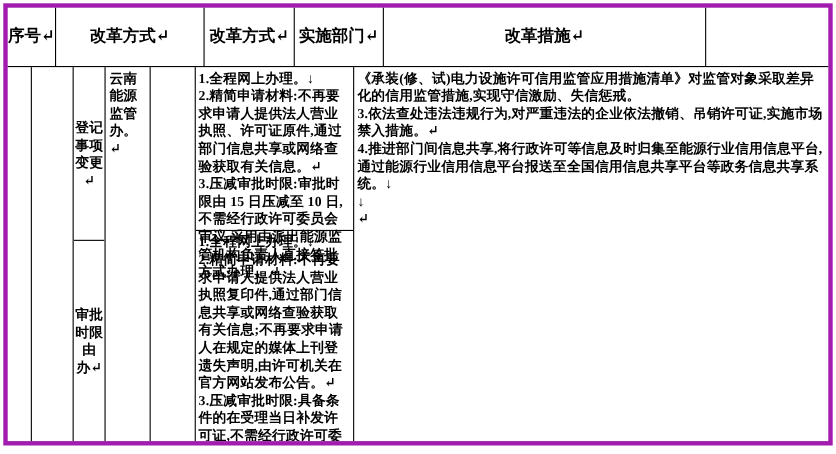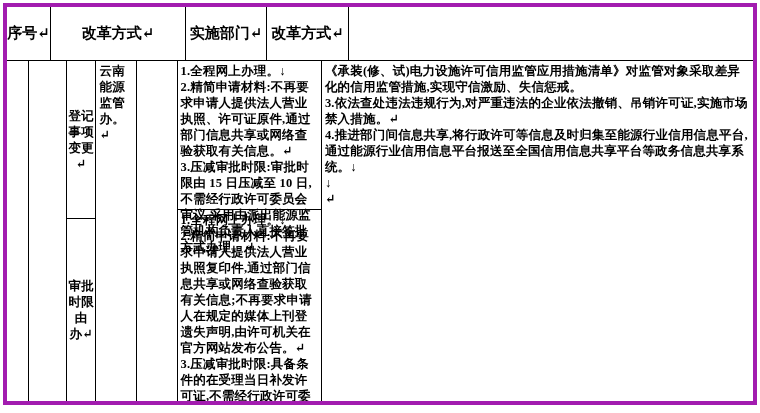--- a/index.html
+++ b/index.html
@@ -58,22 +58,23 @@
 </style>
 </head>
 <body>
 
 <div class="canvas">
   <div class="tbl">
 
     <div class="hrow">
       <div class="hcell w1">序号↵</div>
       <div class="hcell hw-name">改革方式↵</div>
+      <div class="hcell w5">改革方式↵</div>
       <div class="hcell w4">实施部门↵</div>
-      <div class="hcell w5">改革方式↵</div>
+      <div class="hcell w6">改革措施↵</div>
     </div>
 
     <div class="brow">
 
       <div class="bcol w1">
         <div class="txt"></div>
       </div>
 
       <div class="bcol w2">
         <div class="txt"></div>

